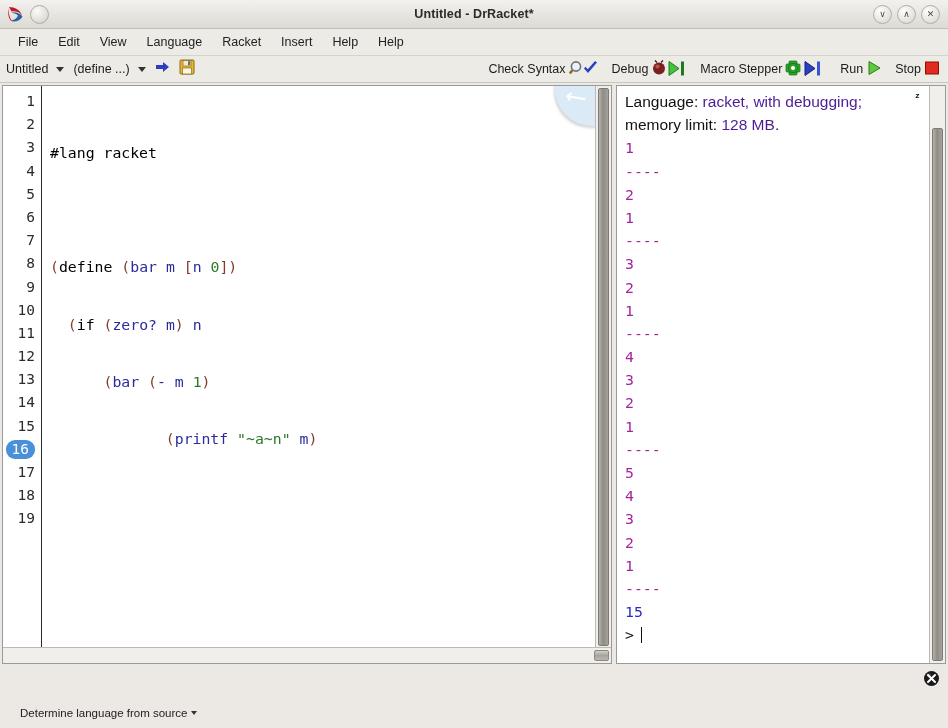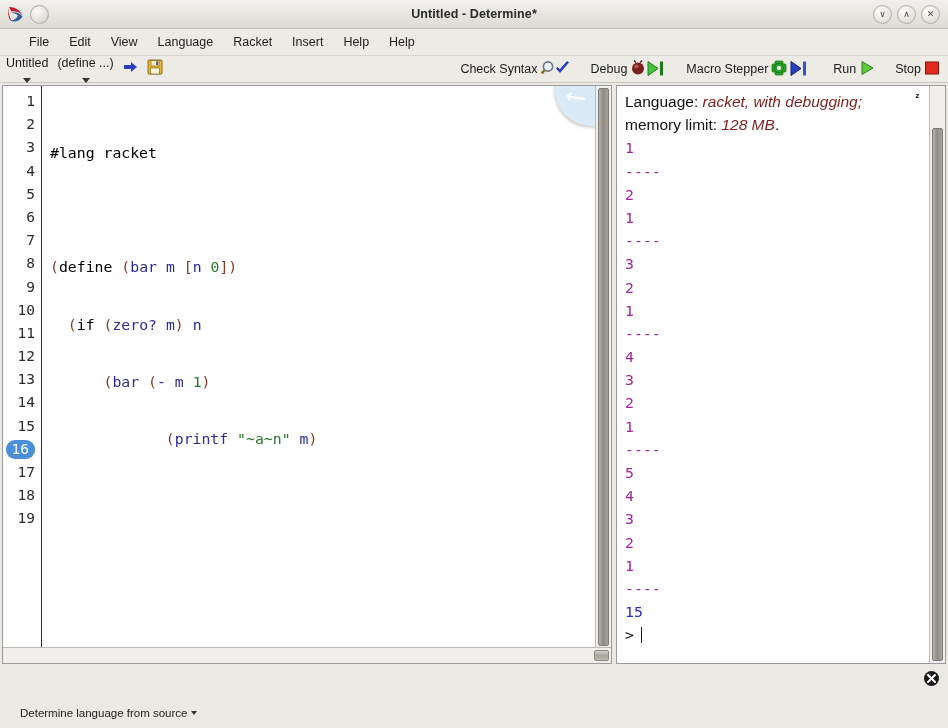--- a/index.html
+++ b/index.html
@@ -81,21 +81,21 @@
   }
 
   
   .menubar {
     height: 26px;
     flex: 0 0 26px;
     background: #edebe6;
     border-bottom: 1px solid #d6d3cc;
     display: flex;
     align-items: center;
-    padding-left: 19px;
+    padding-left: 8px;
     gap: 0px;
   }
   .menu-item {
     font-size: 12.5px;
     color: #222;
     padding: 3px 10px;
     border-radius: 2px;
     cursor: default;
   }
 
@@ -104,26 +104,25 @@
     height: 26px;
     flex: 0 0 26px;
     background: #edebe6;
     border-bottom: 1px solid #c9c6bf;
     display: flex;
     align-items: center;
     padding: 0 6px;
     gap: 0;
   }
   .tb-left { display:flex; align-items:center; gap: 9px; }
-  .tb-right { margin-left: auto; display:flex; align-items:center; gap: 20px; padding-right: 2px;}
+  .tb-right { margin-left: auto; display:flex; align-items:center; gap: 13px; padding-right: 2px;}
   .tb-drop {
     font-size: 12.5px; color: #1c1c1c;
     display: flex; align-items: center; gap: 8px;
     cursor: default;
-    flex-direction: column;
   }
   .caret-dn {
     width: 0; height: 0;
     border-left: 4px solid transparent;
     border-right: 4px solid transparent;
     border-top: 5px solid #333;
     display: inline-block;
   }
   .tb-btn {
     display: flex; align-items: center; gap: 3px;
@@ -268,21 +267,21 @@
     line-height: 23.2px;
     font-family: "Liberation Sans", sans-serif;
     font-size: 15.5px;
     color: #111;
     white-space: pre;
   }
   .rl.mono {
     font-family: "DejaVu Sans Mono", "Liberation Mono", monospace;
     font-size: 14.8px;
   }
-  .g { color: #7f1d1d; font-style: italic; }
+  .g { color: #4c1d95; }
   .p { color: #a4249b; }
   .b { color: #2b2bbe; }
   .repl-badge {
     position: absolute;
     right: 8px; top: 5px;
     font-family: "DejaVu Sans Mono", monospace;
     font-size: 12px;
     font-weight: bold;
     color: #111;
   }
@@ -344,21 +343,21 @@
     <div class="title-left">
       <span class="drracket-logo">
         <svg width="19" height="19" viewBox="0 0 19 19">
           <path d="M3 2 C9 2 14 5 16 10 C13.5 7 9 5.5 5.5 6.5 Z" fill="#c0182b"></path>
           <path d="M5 7.5 C10 6.5 14.5 8.5 16.5 11.5 C14 16 8 18 4 15.5 C7.5 15.5 11 13.5 12 10.5 C10 8.8 7.2 7.6 5 7.5 Z" fill="#2e5fa3"></path>
           <path d="M2.5 3 C2.5 8 3.5 13 6 16 C3 15 1.5 9.5 2.5 3 Z" fill="#c0182b"></path>
         </svg>
       </span>
       <span class="circ-btn"></span>
     </div>
-    <div class="title-text">Untitled - Determine*</div>
+    <div class="title-text">Untitled - DrRacket*</div>
     <div class="win-btns">
       <span class="win-btn">∨</span>
       <span class="win-btn">∧</span>
       <span class="win-btn">✕</span>
     </div>
   </div>
 
   <div class="menubar">
     <div class="menu-item">File</div>
     <div class="menu-item">Edit</div>

